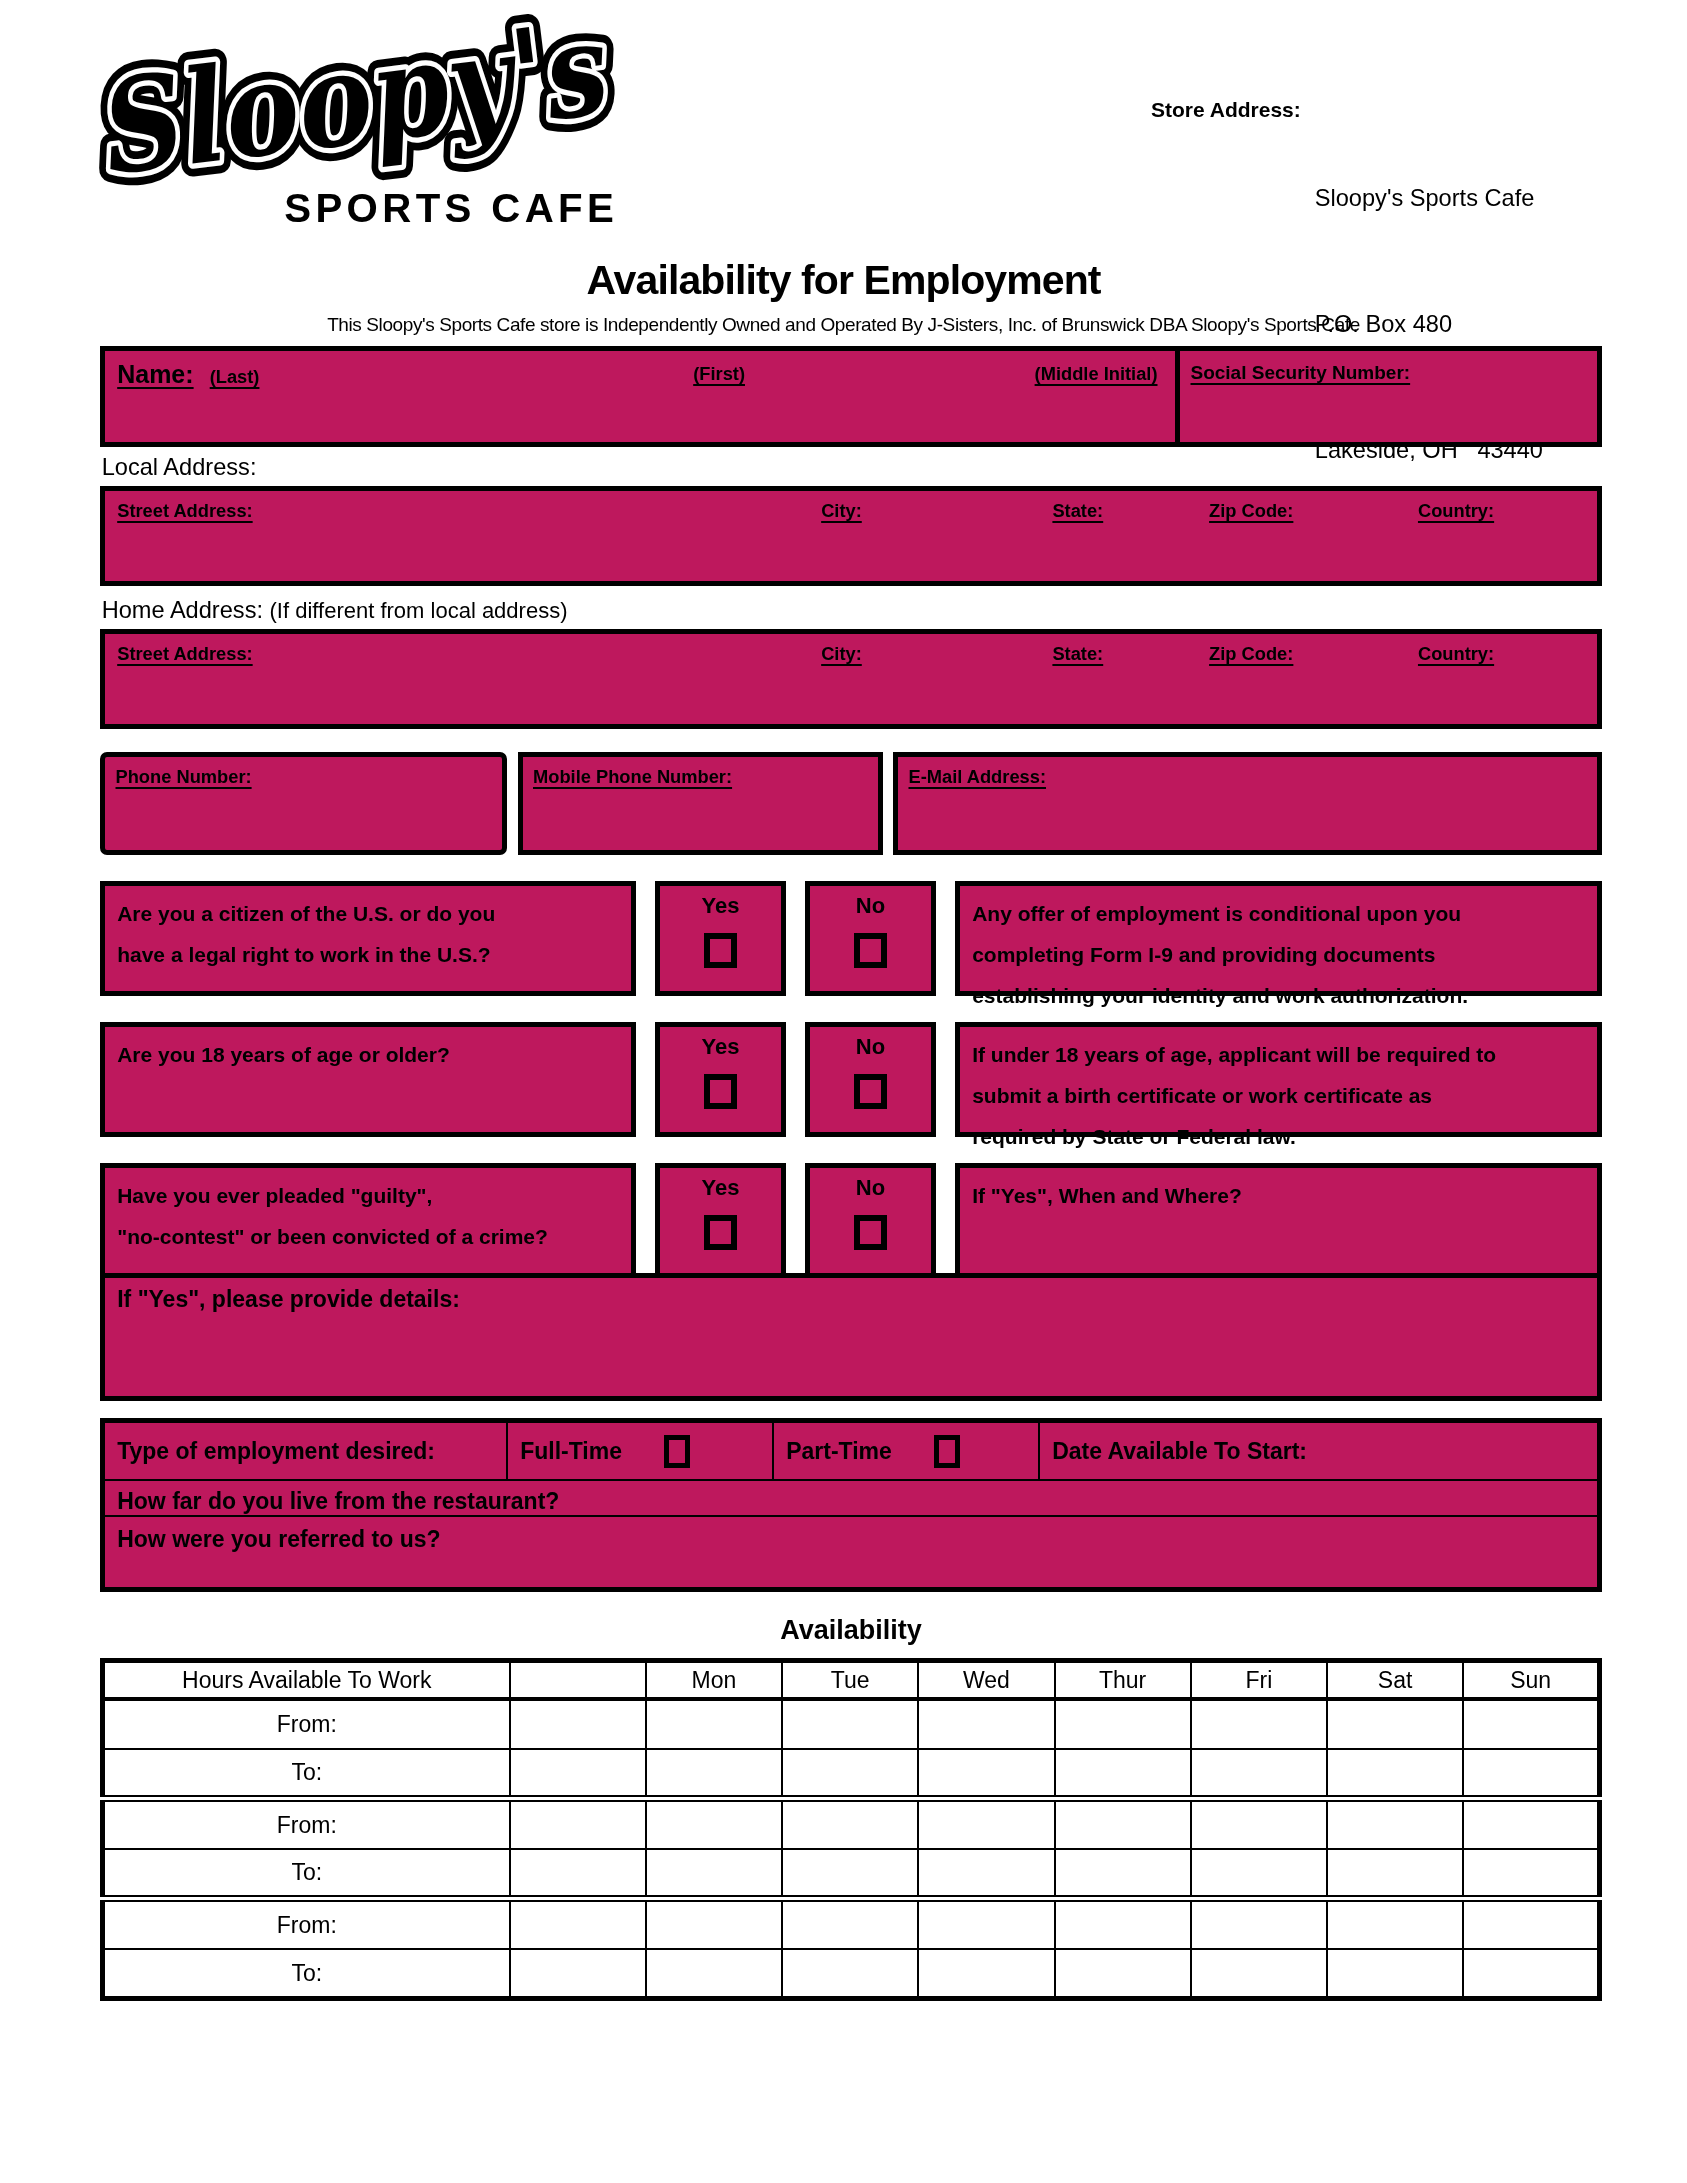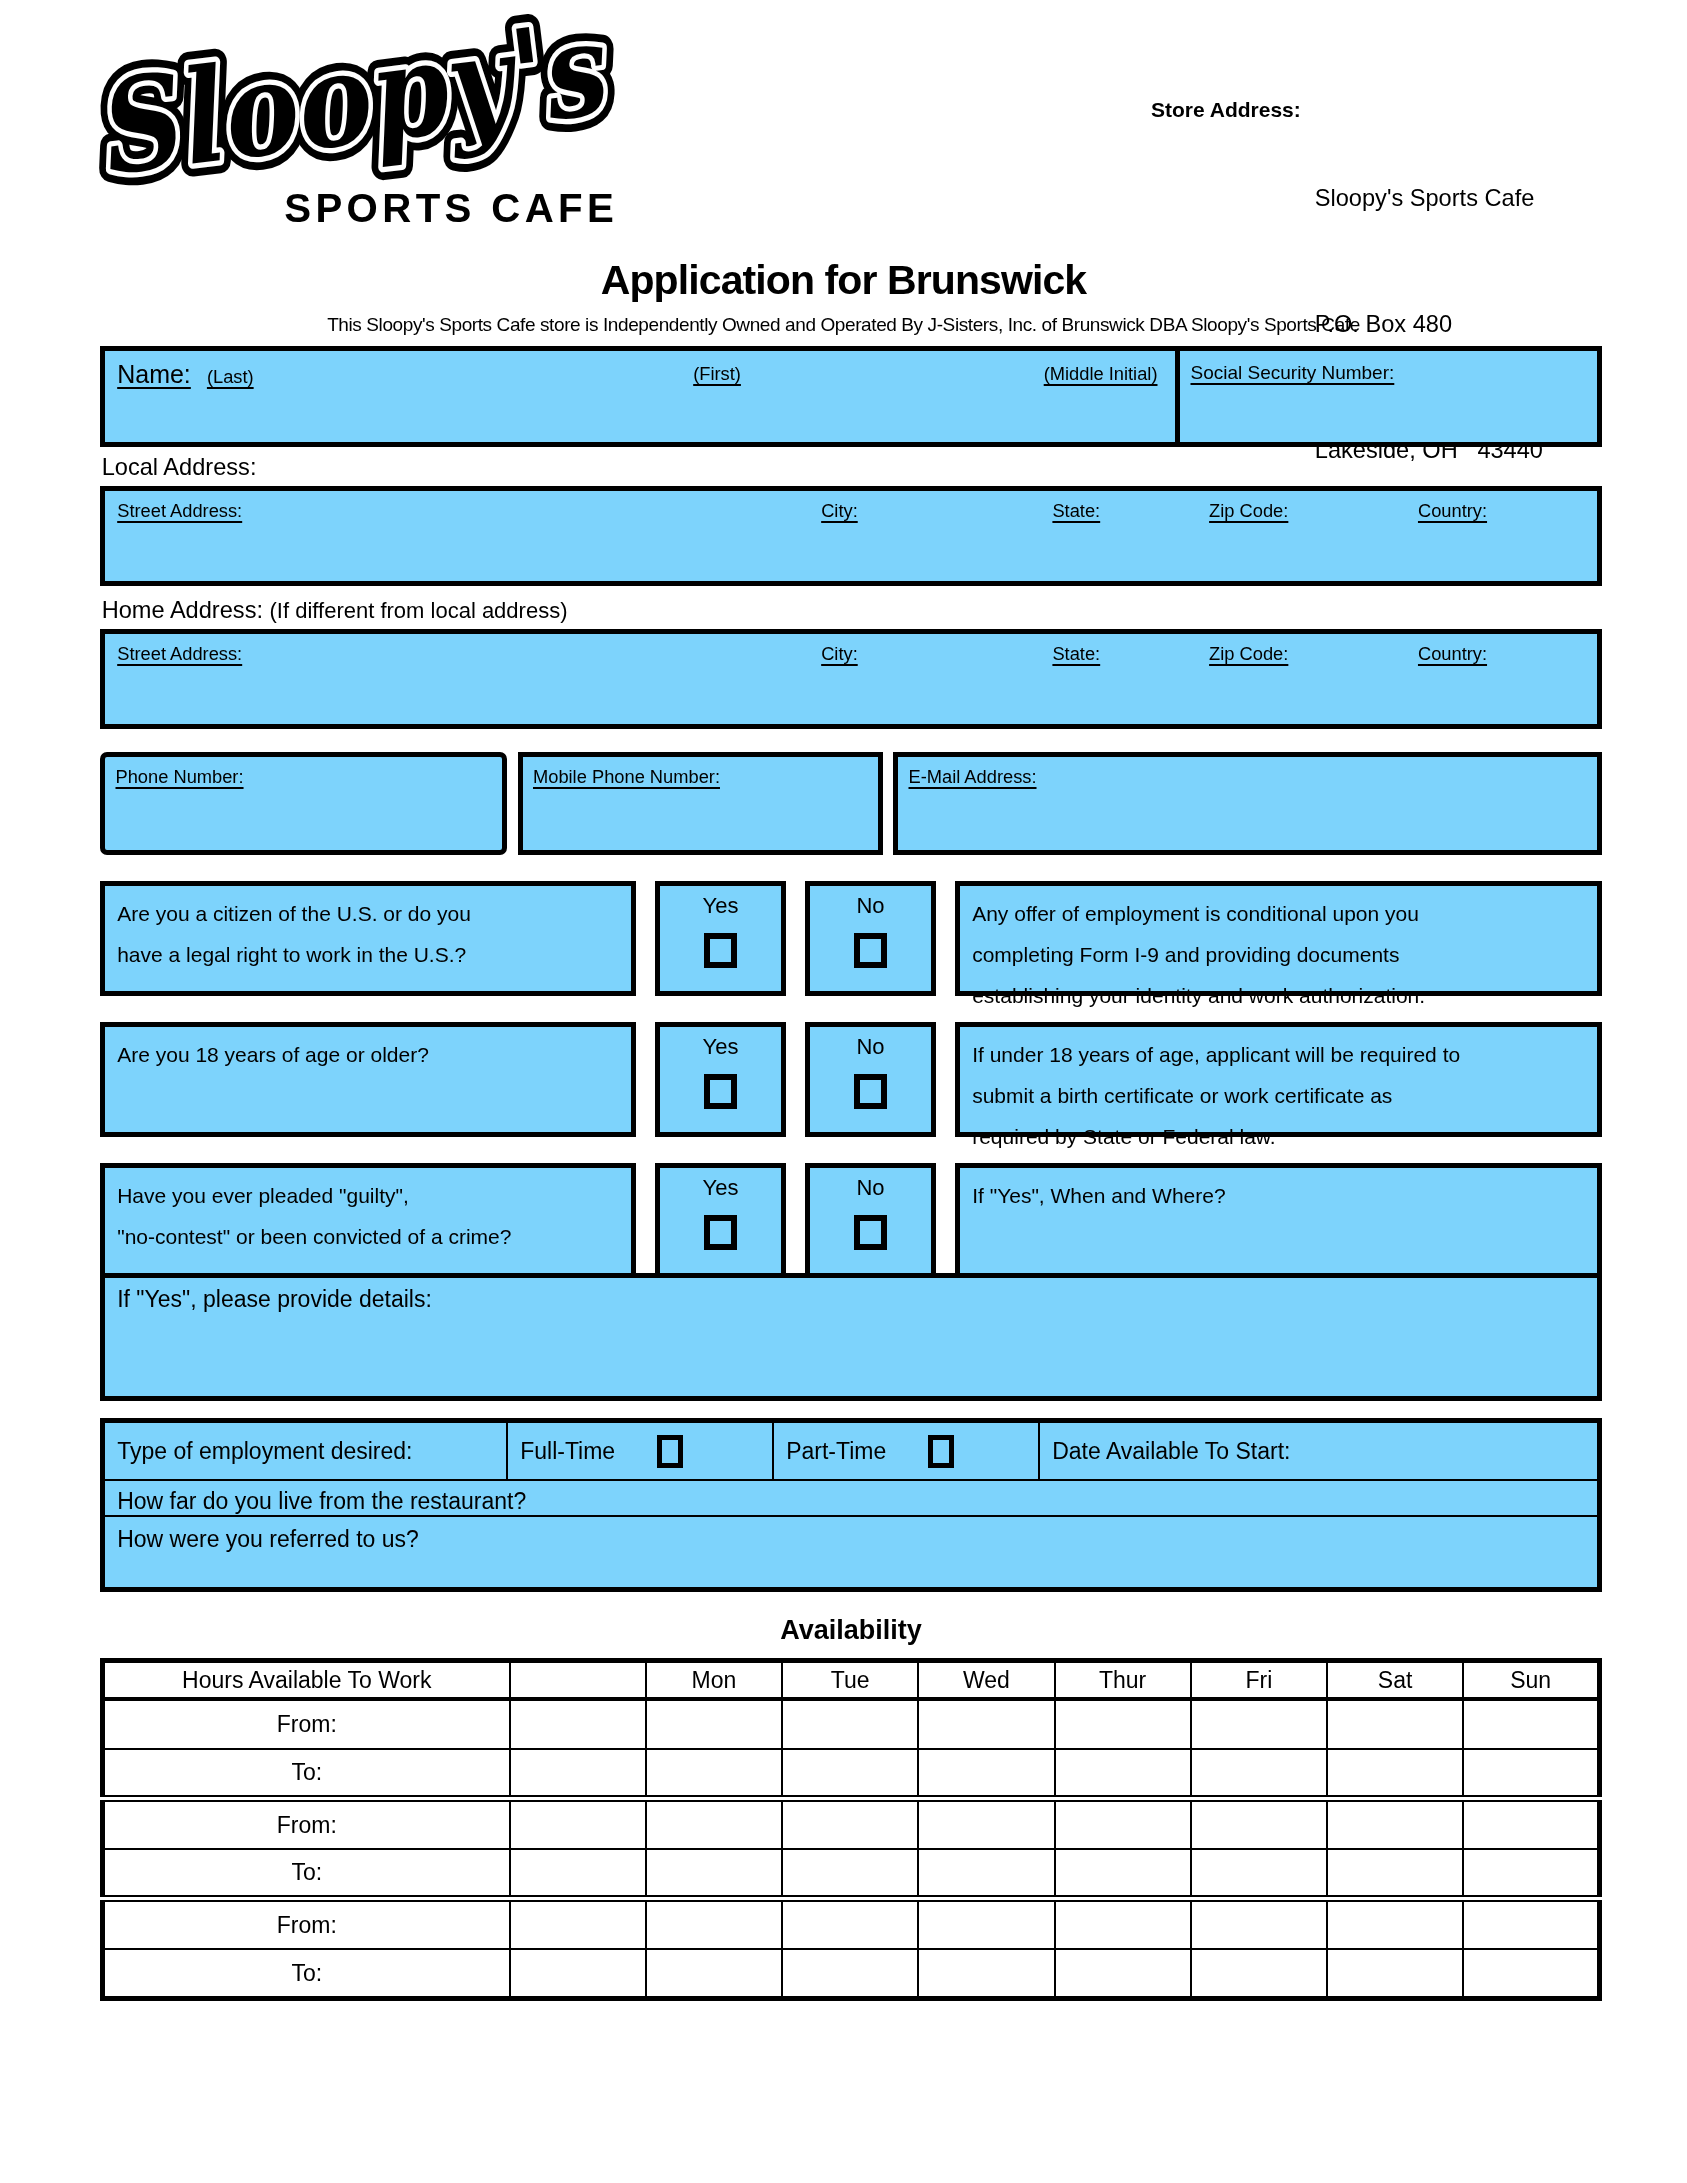--- a/index.html
+++ b/index.html
@@ -15,21 +15,21 @@
   
   .logo-svg { position: absolute; left: 72px; top: 5.2px; }
   .store-address { position: absolute; left: 1151px; top: 93px; display: flex; }
   .store-label { font-weight: bold; font-size: 21px; padding-top: 5.2px; white-space: nowrap; }
   .store-lines { margin-left: 14px; font-size: 23.6px; line-height: 42px; white-space: pre; }
   .page-title { position: absolute; top: 257px; left: 0; width: 100%; text-align: center; font-size: 41px; font-weight: bold; letter-spacing: -0.9px; }
   .page-subtitle { position: absolute; top: 314px; left: 0; width: 100%; text-align: center; font-size: 19px; letter-spacing: -0.4px; }
 
   
   .form { position: absolute; left: 100px; top: 346px; width: 1502px; }
-  .bx { border: 5.2px solid #000; background: #7dd3fc; }
+  .bx { border: 5.2px solid #000; background: #be185d; font-weight: bold; }
   .ul { text-decoration: underline; text-underline-offset: 4.4px; text-decoration-thickness: 1.7px; }
   .flabel { font-size: 18.3px; }
 
   
   .name-box { height: 101px; display: flex; }
   .name-left { flex: 1; position: relative; padding: 8.7px 0 0 12.2px; }
   .name-word { font-size: 25px; }
   .sub-label { font-size: 18.3px; margin-left: 12.2px; }
   .first-label { position: absolute; left: 576px; top: 12.2px; }
   .middle-label { position: absolute; right: 17.5px; top: 12.2px; }
@@ -102,21 +102,21 @@
   <div class="store-address">
     <div class="store-label">Store Address:</div>
     <div class="store-lines">
       <div>Sloopy's Sports Cafe</div>
       <div>P.O. Box 480</div>
       <div>Lakeside, OH   43440</div>
       <div>Phone: 419-798-4457</div>
     </div>
   </div>
 
-  <div class="page-title">Application for Brunswick</div>
+  <div class="page-title">Availability for Employment</div>
   <div class="page-subtitle">This Sloopy's Sports Cafe store is Independently Owned and Operated By J-Sisters, Inc. of Brunswick DBA Sloopy's Sports Cafe</div>
 
   <div class="form">
 
     <div class="bx name-box">
       <div class="name-left">
         <span class="name-word ul">Name:</span>
         <span class="sub-label ul">(Last)</span>
         <span class="sub-label ul first-label">(First)</span>
         <span class="sub-label ul middle-label">(Middle Initial)</span>

